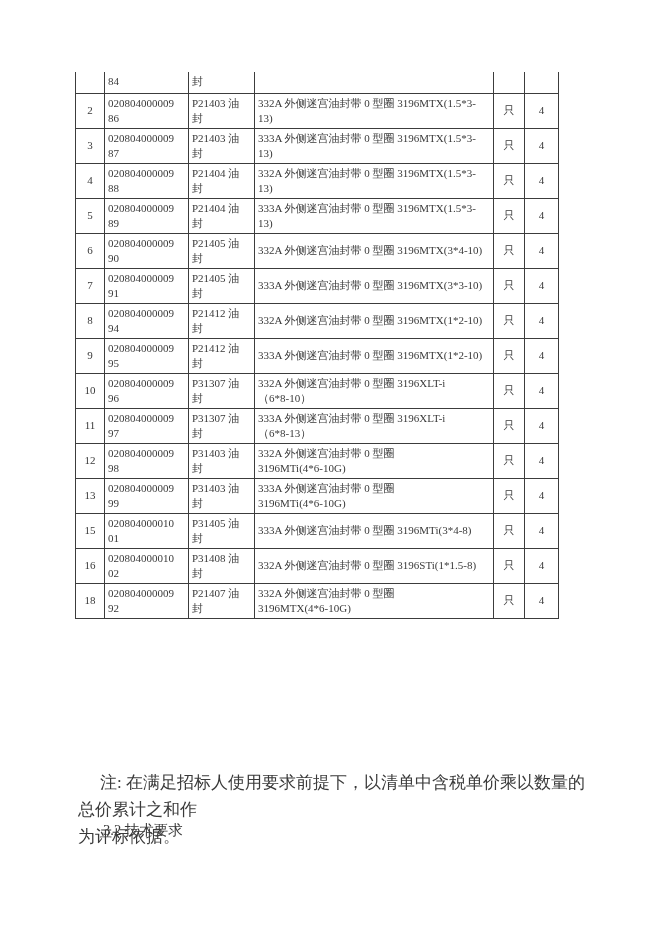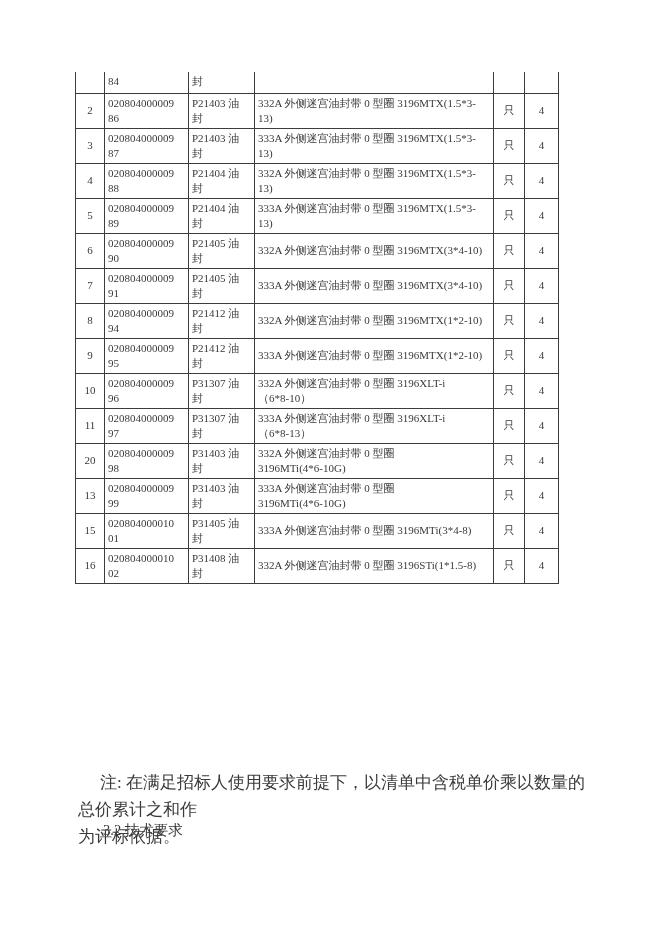--- a/index.html
+++ b/index.html
@@ -111,21 +111,21 @@
         <td class="cell-desc multiline">332A 外侧迷宫油封带 0 型圈  3196MTX(3*4-10)</td>
         <td class="cell-unit multiline">只</td>
         <td class="cell-qty multiline">4</td>
       </tr>
       <tr>
         <td class="cell-no multiline">7</td>
         <td class="cell-code multiline">020804000009
 91</td>
         <td class="cell-part multiline">P21405 油
 封</td>
-        <td class="cell-desc multiline">333A 外侧迷宫油封带 0 型圈  3196MTX(3*4-10)</td>
+        <td class="cell-desc multiline">333A 外侧迷宫油封带 0 型圈  3196MTX(3*3-10)</td>
         <td class="cell-unit multiline">只</td>
         <td class="cell-qty multiline">4</td>
       </tr>
       <tr>
         <td class="cell-no multiline">8</td>
         <td class="cell-code multiline">020804000009
 94</td>
         <td class="cell-part multiline">P21412 油
 封</td>
         <td class="cell-desc multiline">332A 外侧迷宫油封带 0 型圈  3196MTX(1*2-10)</td>
@@ -158,21 +158,21 @@
         <td class="cell-code multiline">020804000009
 97</td>
         <td class="cell-part multiline">P31307 油
 封</td>
         <td class="cell-desc multiline">333A 外侧迷宫油封带 0 型圈  3196XLT-i
 （6*8-13）</td>
         <td class="cell-unit multiline">只</td>
         <td class="cell-qty multiline">4</td>
       </tr>
       <tr>
-        <td class="cell-no multiline">20</td>
+        <td class="cell-no multiline">12</td>
         <td class="cell-code multiline">020804000009
 98</td>
         <td class="cell-part multiline">P31403 油
 封</td>
         <td class="cell-desc multiline">332A 外侧迷宫油封带 0 型圈
 3196MTi(4*6-10G)</td>
         <td class="cell-unit multiline">只</td>
         <td class="cell-qty multiline">4</td>
       </tr>
       <tr>
@@ -199,19 +199,30 @@
       <tr>
         <td class="cell-no multiline">16</td>
         <td class="cell-code multiline">020804000010
 02</td>
         <td class="cell-part multiline">P31408 油
 封</td>
         <td class="cell-desc multiline">332A 外侧迷宫油封带 0 型圈  3196STi(1*1.5-8)</td>
         <td class="cell-unit multiline">只</td>
         <td class="cell-qty multiline">4</td>
       </tr>
+      <tr>
+        <td class="cell-no multiline">18</td>
+        <td class="cell-code multiline">020804000009
+92</td>
+        <td class="cell-part multiline">P21407 油
+封</td>
+        <td class="cell-desc multiline">332A 外侧迷宫油封带 0 型圈
+3196MTX(4*6-10G)</td>
+        <td class="cell-unit multiline">只</td>
+        <td class="cell-qty multiline">4</td>
+      </tr>
     </tbody>
 </table>
 
 <p class="note">注: 在满足招标人使用要求前提下，以清单中含税单价乘以数量的总价累计之和作
 为评标依据。</p>
 
 <p class="section-heading">3.2 技术要求</p>
 
 </body></html>

